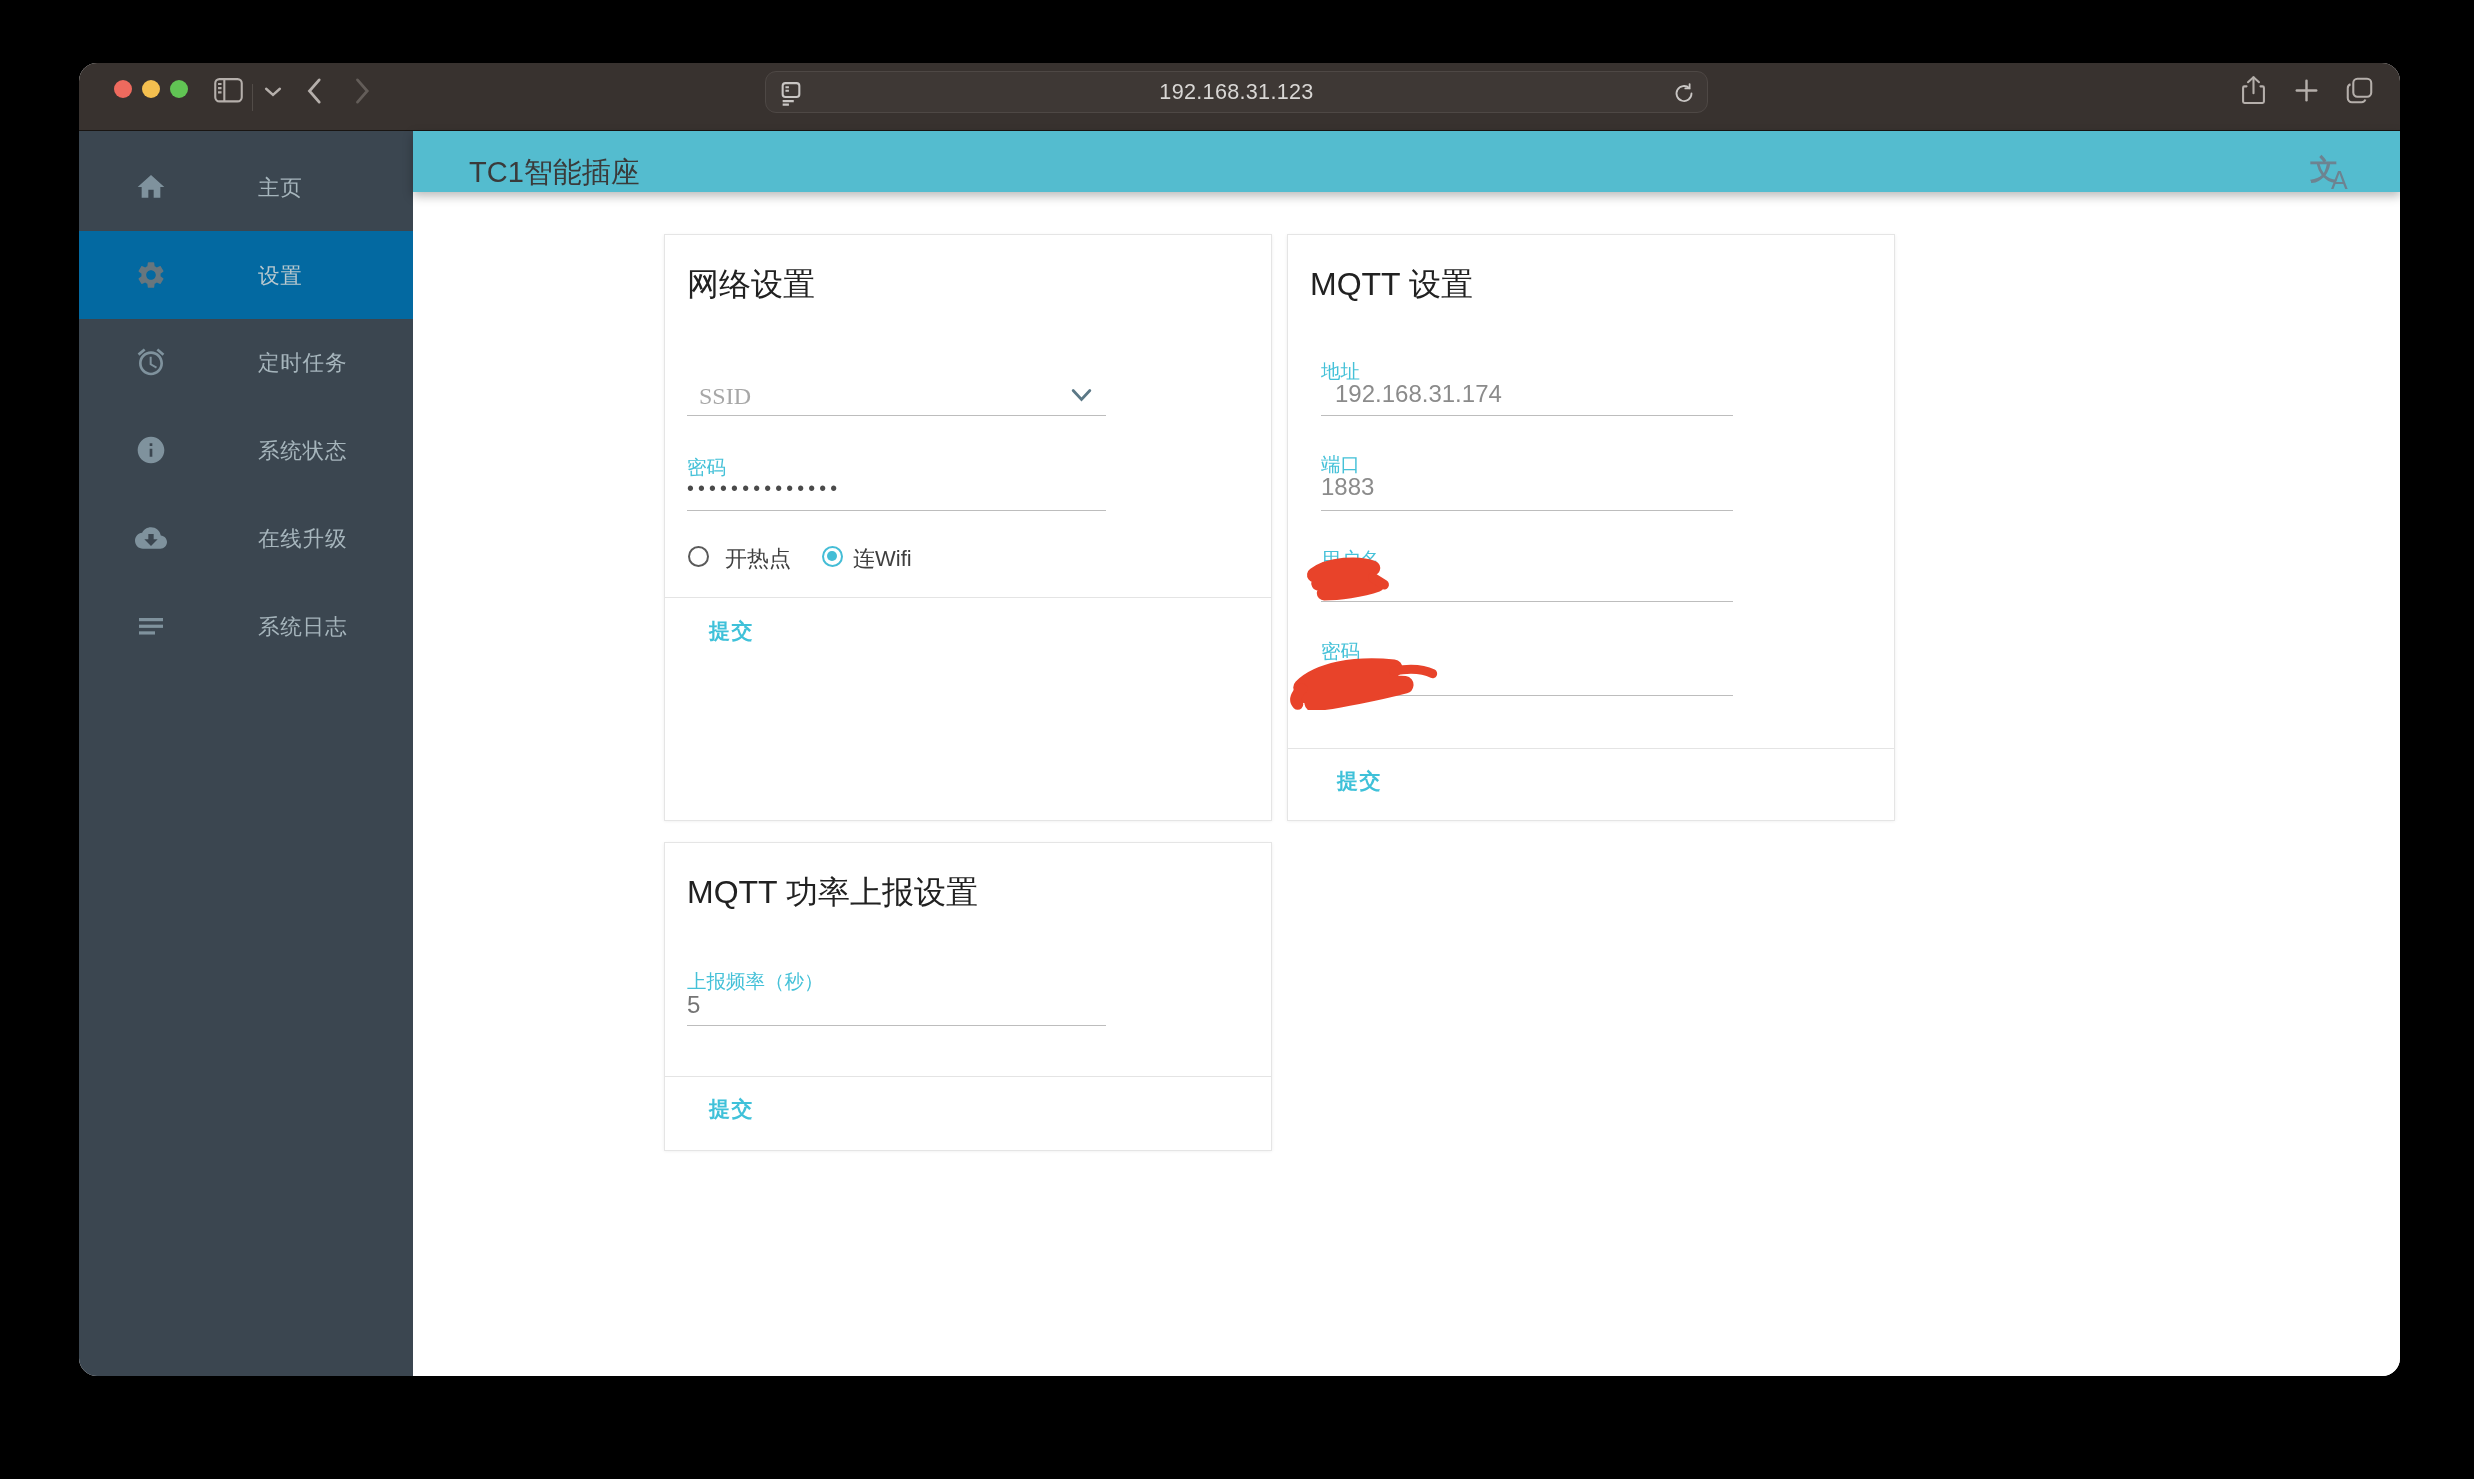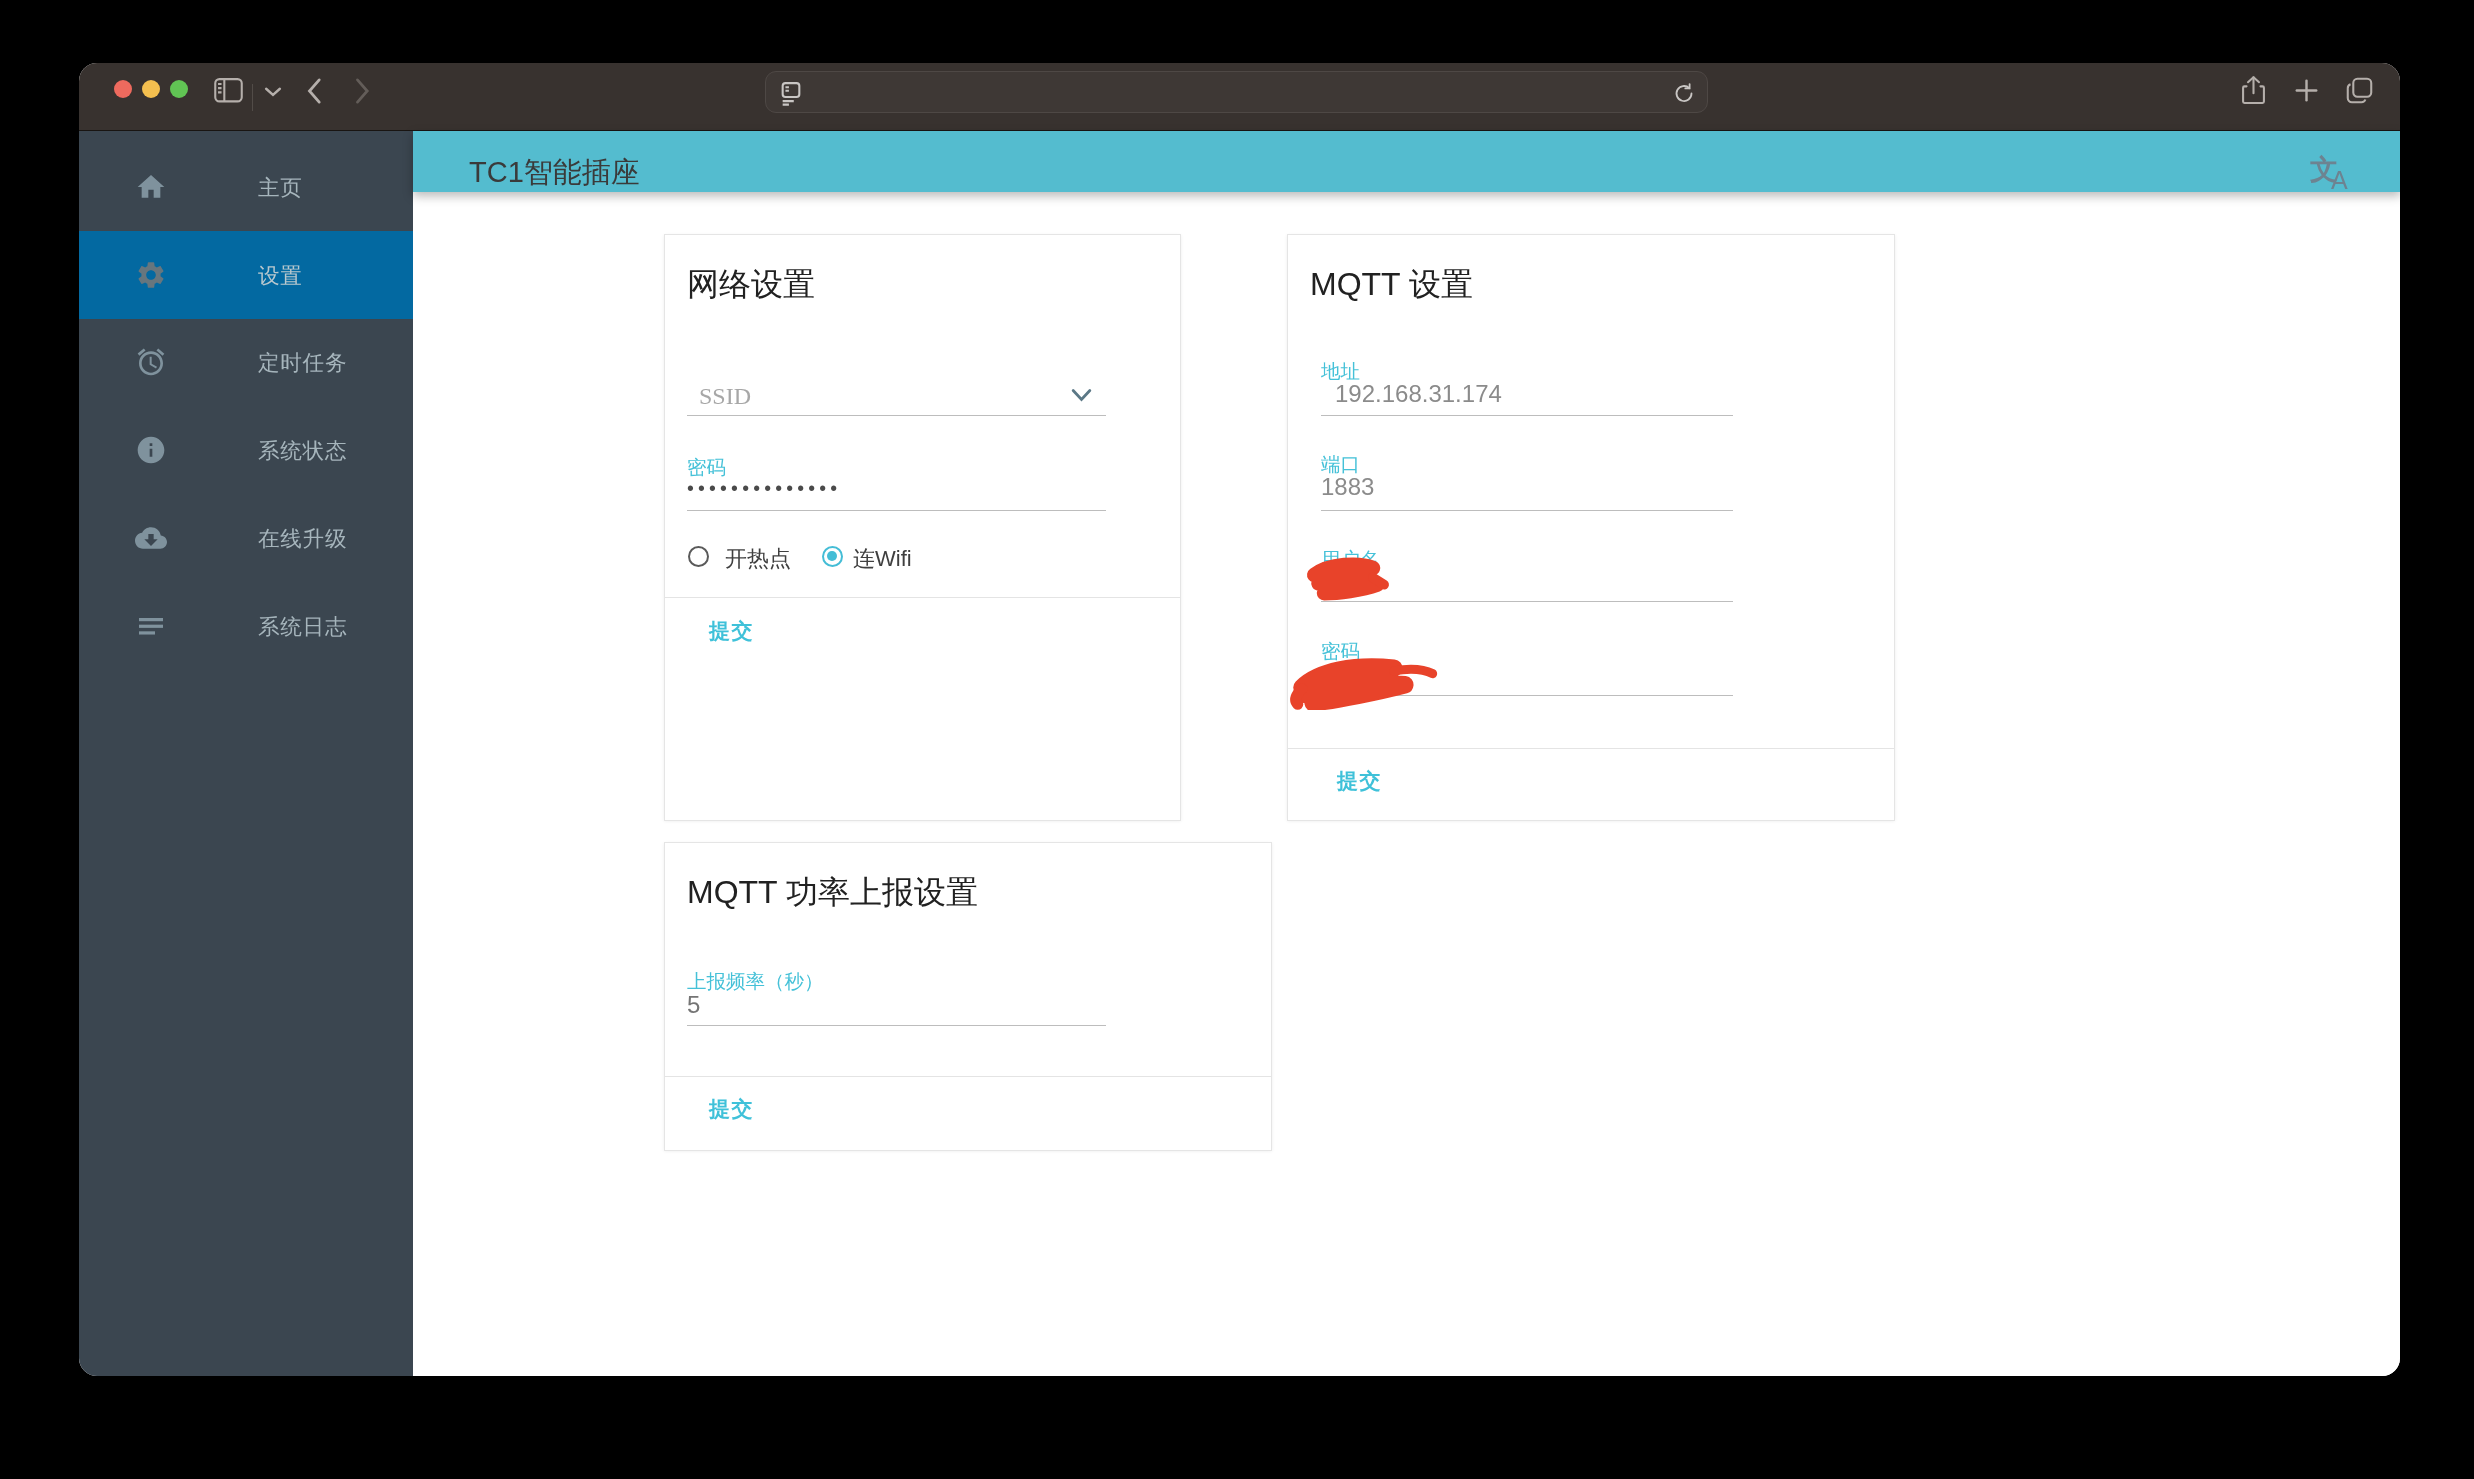--- a/index.html
+++ b/index.html
@@ -56,21 +56,21 @@
   .card { position:absolute; background:#fff; border:0.7px solid #e5e5e5;
     box-shadow:0 1.4px 3.5px rgba(0,0,0,0.07); }
   .card-title { position:absolute; left:22px; top:28px; font-size:32px; color:#212121; font-weight:400; }
   .f-label { position:absolute; font-size:19.5px; color:#45c1d8; }
   .f-value { position:absolute; font-size:24px; color:#8b8b8b; }
   .f-line { position:absolute; height:1.4px; background:#bdbdbd; }
   .card-divider { position:absolute; left:0; width:100%; height:1.4px; background:#e4e4e4; }
   .submit-btn { position:absolute; font-size:21px; font-weight:bold; color:#3fc1d9;
     background:none; border:none; letter-spacing:1.4px; cursor:pointer; }
 
-  #card-network { left:251px; top:103px; width:517px; height:587px; }
+  #card-network { left:251px; top:103px; width:608px; height:587px; }
   #card-mqtt    { left:874px; top:103px; width:608px; height:587px; }
   #card-power   { left:251px; top:711px; width:608px; height:309px; }
 
   .ssid-placeholder { position:absolute; left:34px; top:148px; font-size:24px; color:#a7a7a7;font-family:Liberation Serif, serif; }
   .select-chevron { position:absolute; left:404px; top:152px; color:#5b7886; }
   .pwd-dots { position:absolute; left:22px; top:242px; font-size:19.5px; letter-spacing:4.2px; color:#4a4a4a; }
 
   .radio-row { position:absolute; left:0; top:309px; width:100%; height:28px; }
   .radio { position:absolute; top:2.1px; width:21px; height:21px; border-radius:50%; }
   .radio.off { border:2.1px solid #5a5a5a; }
@@ -131,20 +131,21 @@
       <div class="urlfield">
         <span class="url-left-icon">
           <svg width="24" height="25" viewBox="0 0 34 36" fill="none" stroke="currentColor" stroke-width="3">
             <rect x="5" y="3" width="24" height="20" rx="4"></rect>
             <line x1="9" y1="9" x2="14" y2="9"></line>
               <line x1="9" y1="14" x2="14" y2="14"></line>
             <line x1="5" y1="29" x2="21" y2="29"></line>
               <line x1="5" y1="34" x2="14" y2="34"></line>
           </svg>
         </span>
+        <span class="url-text">192.168.31.123</span>
         <span class="url-reload">
           <svg width="24" height="25" viewBox="0 0 24 24" fill="none" stroke="currentColor" stroke-width="1.8" stroke-linecap="round">
             <path d="M19.5 12a7.5 7.5 0 1 1-2.2-5.3"></path>
             <polyline points="17.6,2.6 17.6,6.9 13.3,6.9"></polyline>
           </svg>
         </span>
       </div>
 
       <button class="tb-btn" style="left:2156px;">
         <span>

